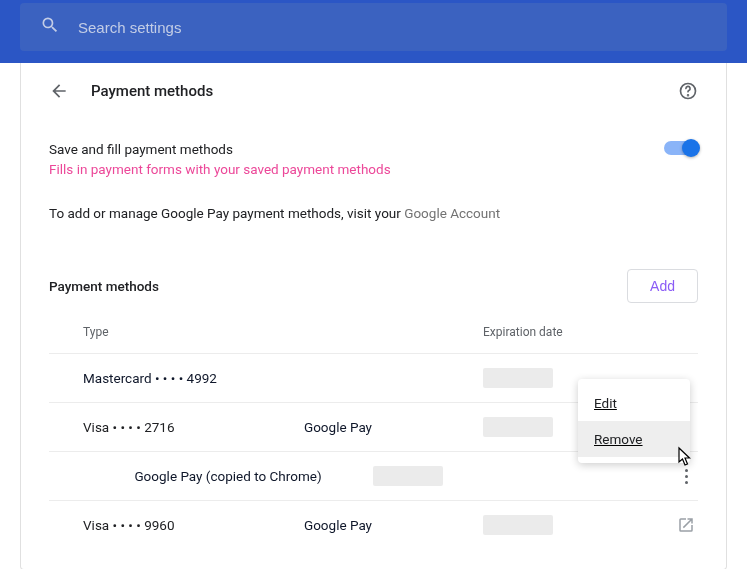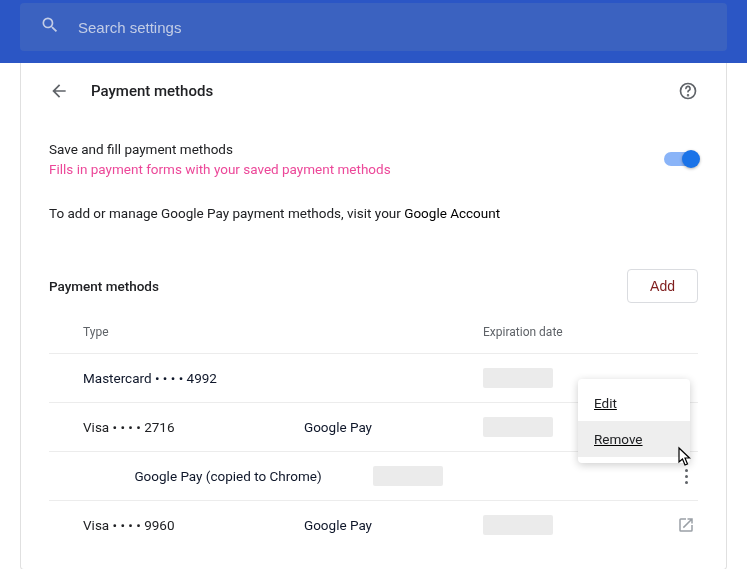--- a/index.html
+++ b/index.html
@@ -45,43 +45,42 @@
       justify-content: space-between;
       margin-bottom: 40px;
     }
     .page-header-left { display: flex; align-items: center; gap: 22px; }
     .back-arrow { cursor: pointer; display: flex; }
     .page-title { font-size: 15px; font-weight: 500; color: #202124; }
     .help-icon { cursor: pointer; display: flex; }
     .setting-row {
       display: flex;
       justify-content: space-between;
-      align-items: center;
       margin-bottom: 28px;
     }
     .setting-title { font-size: 13.5px; color: #202124; margin-bottom: 4px; }
     .setting-desc { font-size: 13.5px; color: #ec4899; }
     .toggle {
       width: 34px; height: 14px; background: #8ab4f8; border-radius: 10px;
       position: relative; cursor: pointer;
     }
     .toggle-knob {
       width: 18px; height: 18px; background: #1a73e8; border-radius: 50%;
       position: absolute; right: -2px; top: -2px;
       box-shadow: 0 1px 3px rgba(0,0,0,0.3);
     }
     .manage-text { font-size: 13.5px; color: #202124; margin-bottom: 48px; }
-    .manage-link { color: #000000; cursor: pointer; }
+    .manage-link { color: #737373; cursor: pointer; }
     .section-header {
       display: flex; justify-content: space-between; align-items: center;
       margin-bottom: 22px;
     }
     .section-title { font-size: 13.5px; color: #202124; font-weight: 500; }
     .add-btn {
-      border: 1px solid #dadce0; background: #fff; color: #7f1d1d;
+      border: 1px solid #dadce0; background: #fff; color: #8b5cf6;
       padding: 8px 22px; border-radius: 4px; font-size: 14px; cursor: pointer;
       font-weight: 500;
     }
     .table-header {
       display: flex; padding: 0 0 14px 34px; font-size: 12px; color: #5f6368; align-items: flex-end;
     }
     .col-type { flex: 0 0 400px; }
     .col-exp { flex: 1; }
     .pm-row {
       display: flex; align-items: center; padding: 14px 0 14px 34px;

